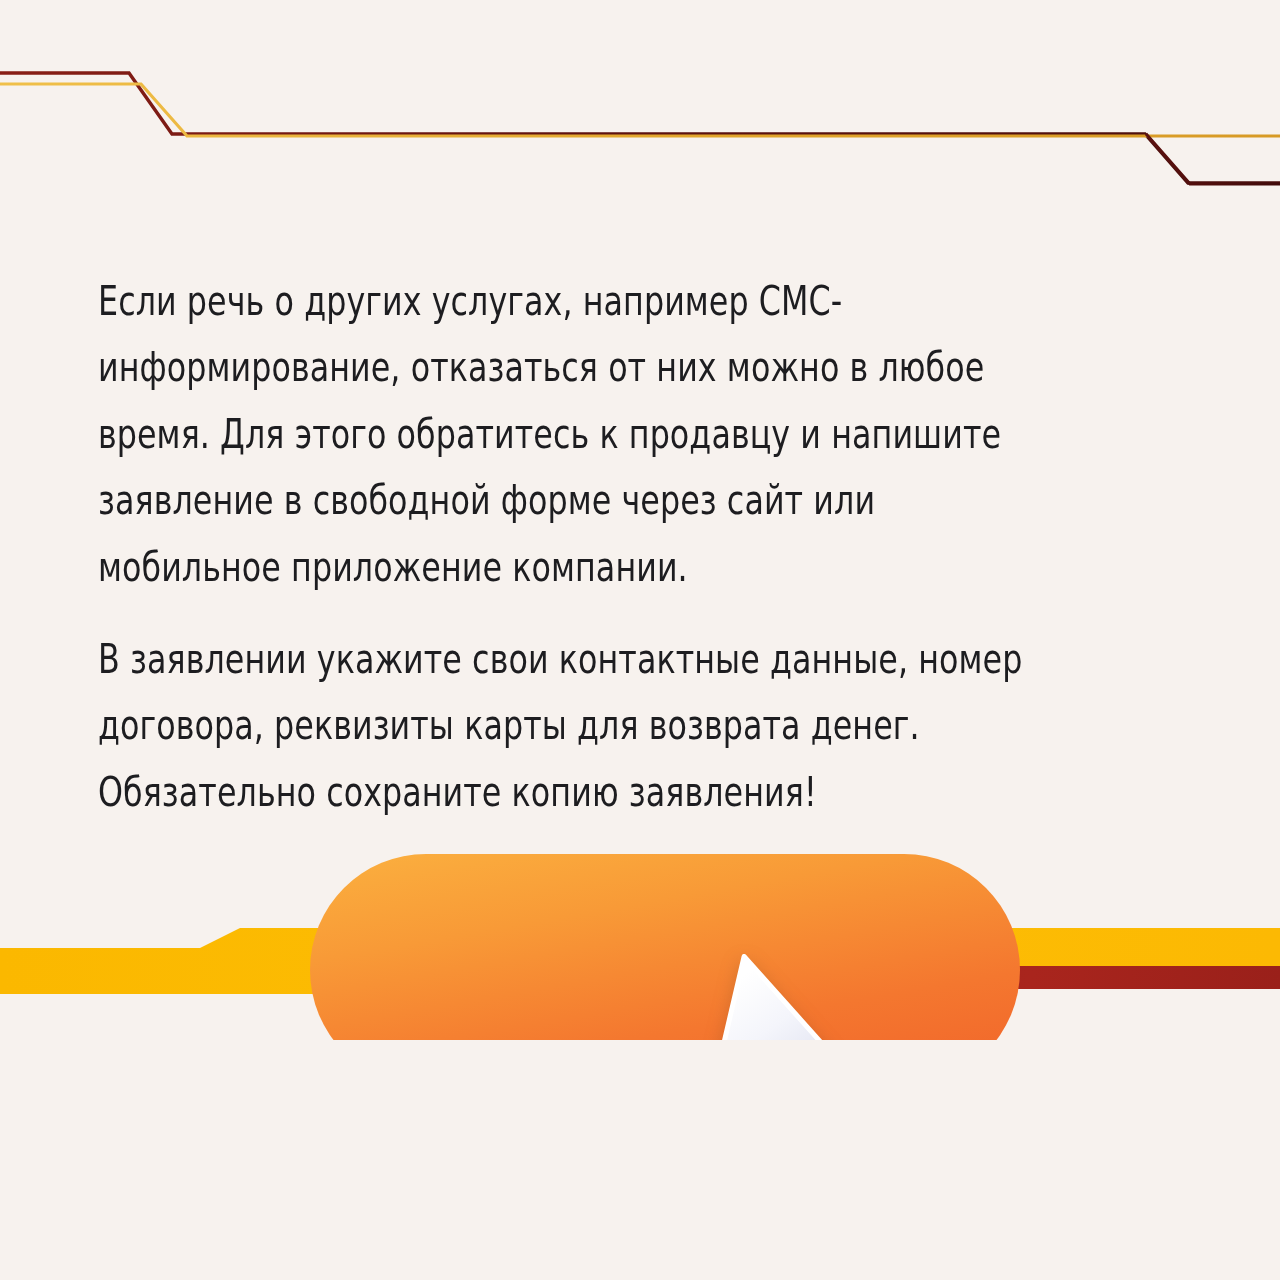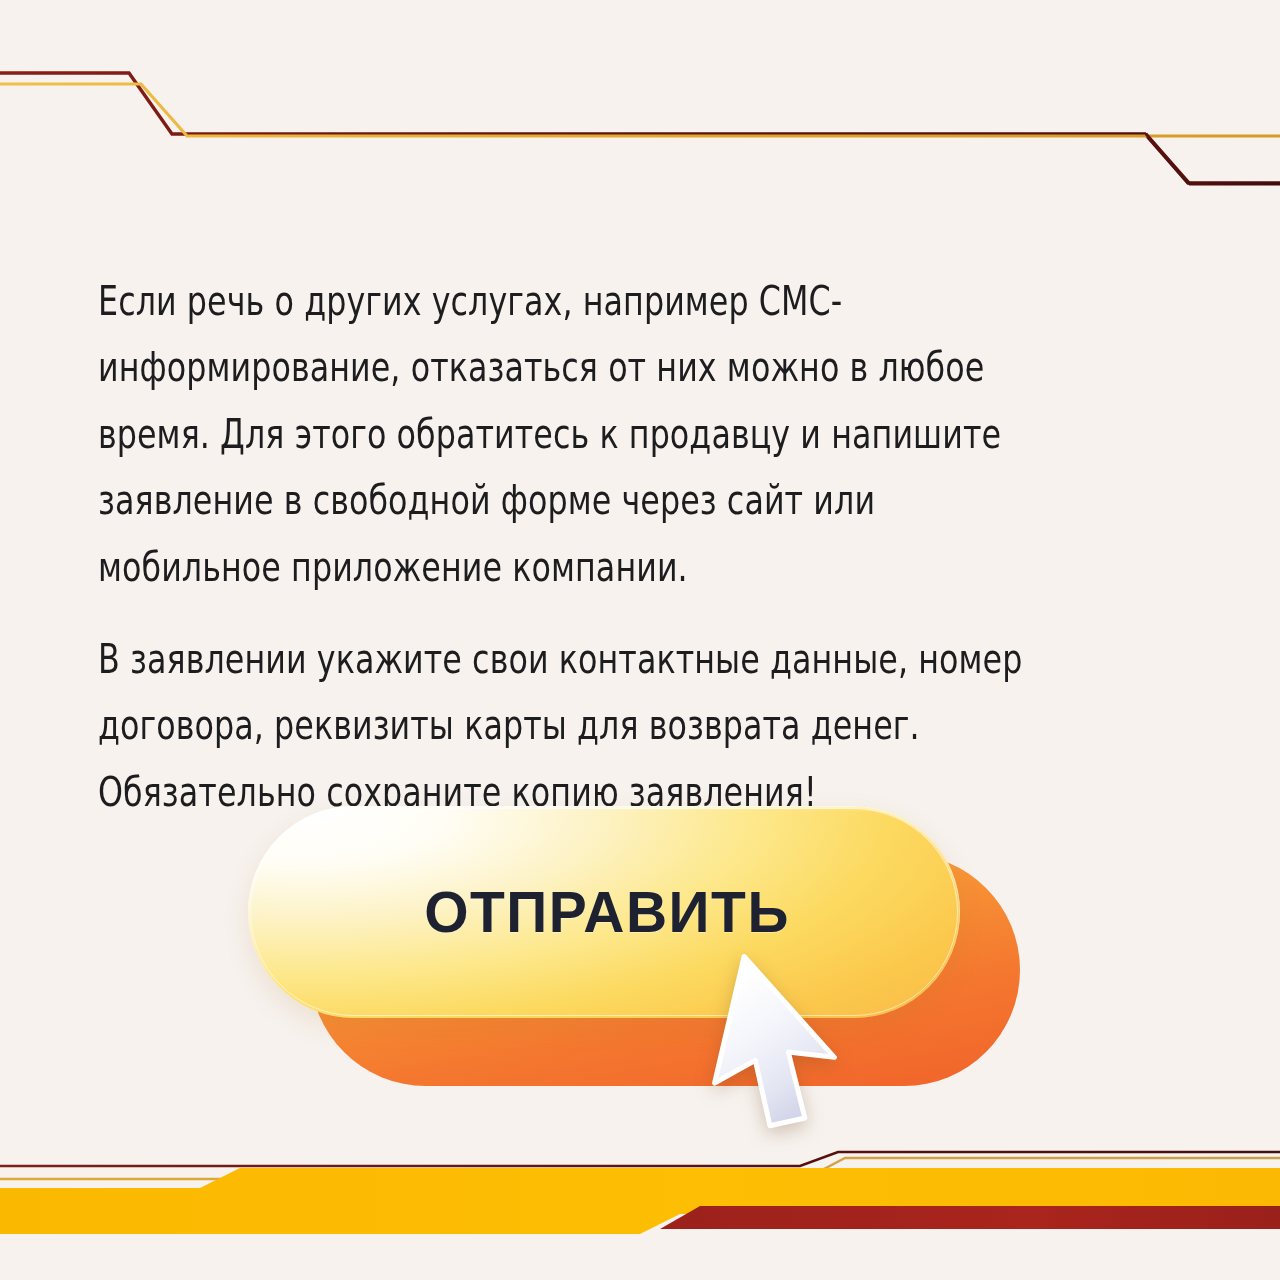--- a/index.html
+++ b/index.html
@@ -11,21 +11,21 @@
     width: 1280px;
     height: 1280px;
     background: #f7f2ee;
     font-family: "Liberation Sans", sans-serif;
     overflow: hidden;
   }
 
   .card {
     position: relative;
     width: 1280px;
-    height: 1280px;
+    height: 1040px;
     background: #f7f2ee;
     overflow: hidden;
   }
 
   
   .deco {
     position: absolute;
     left: 0;
     top: 0;
     width: 1280px;
@@ -227,23 +227,20 @@
 
   <div class="content">
     <p class="para">Если речь о других услугах, например СМС-информирование, отказаться от них можно в любое время. Для этого обратитесь к продавцу и напишите заявление в свободной форме через сайт или мобильное приложение компании.</p>
     <p class="para">В заявлении укажите свои контактные данные, номер договора, реквизиты карты для возврата денег. Обязательно сохраните копию заявления!</p>
   </div>
 
   <div class="btn-wrap">
 
     <div class="btn-base"></div>
 
-    <div class="btn-face">
-      <span class="btn-label">ОТПРАВИТЬ</span>
-    </div>
 
     <svg class="cursor" viewBox="0 0 190 180" xmlns="http://www.w3.org/2000/svg" aria-hidden="true">
       <defs>
         <linearGradient id="gCursor" x1="0.12" y1="0.05" x2="0.85" y2="0.95">
           <stop offset="0%" stop-color="#ffffff"></stop>
           <stop offset="38%" stop-color="#f4f5fb"></stop>
           <stop offset="72%" stop-color="#e3e5f2"></stop>
           <stop offset="100%" stop-color="#ccd0e6"></stop>
         </linearGradient>
       </defs>

